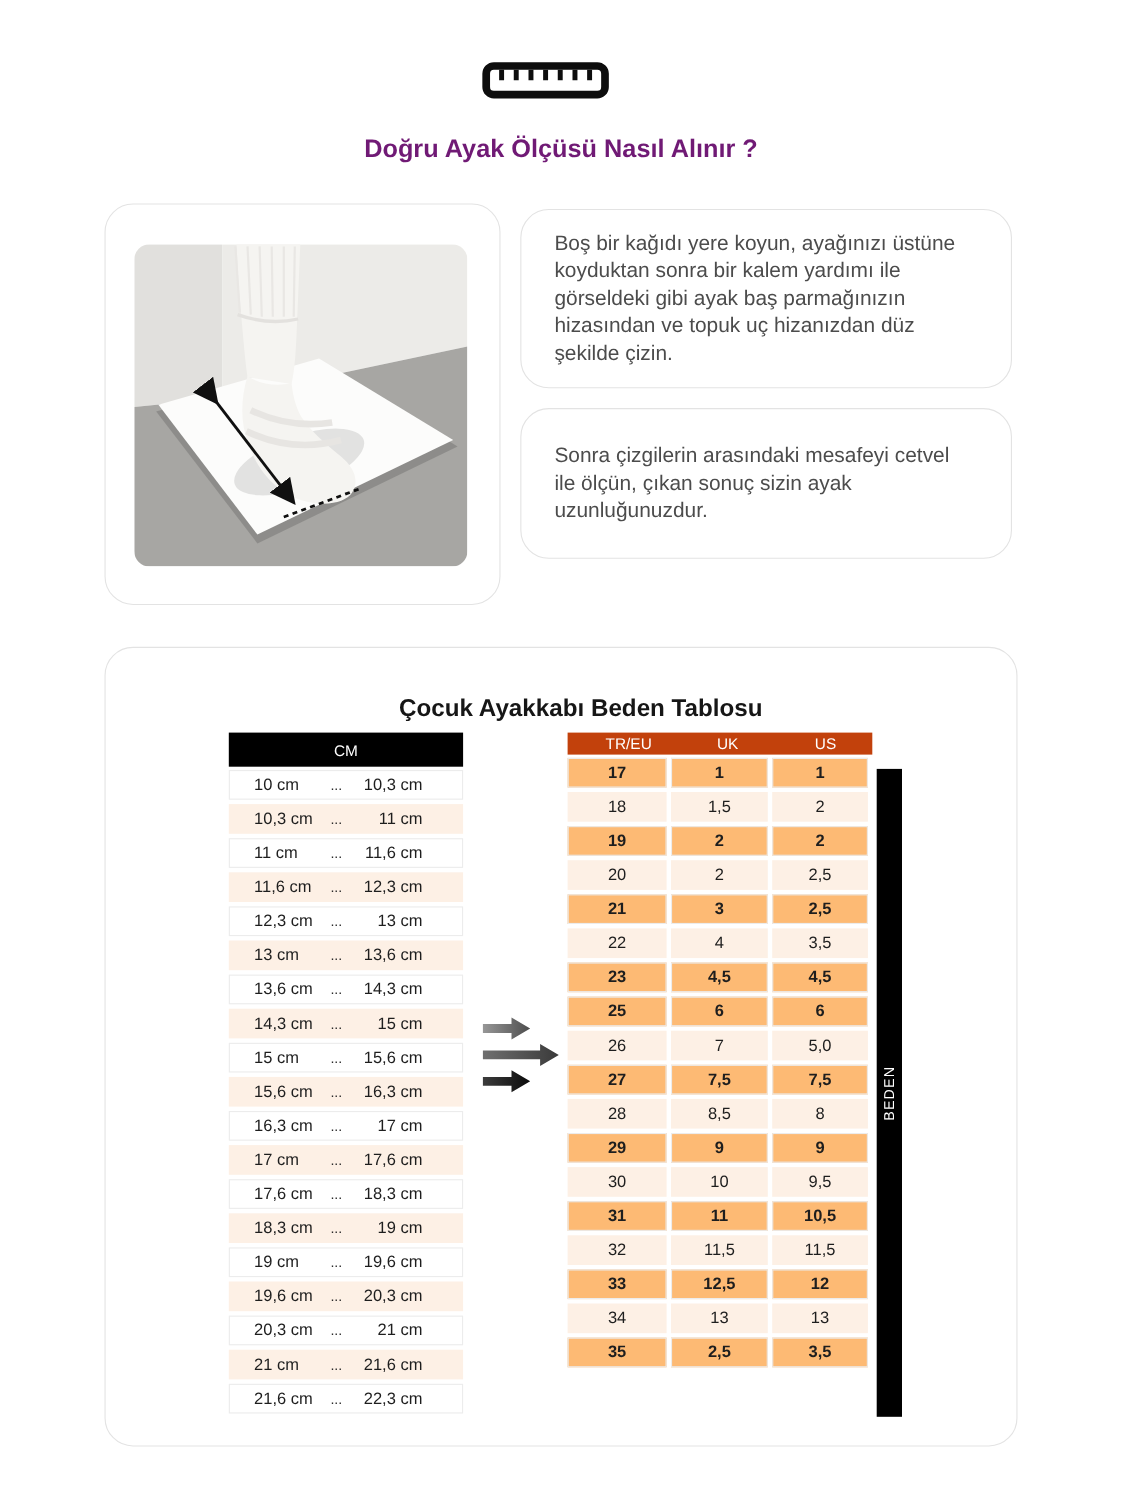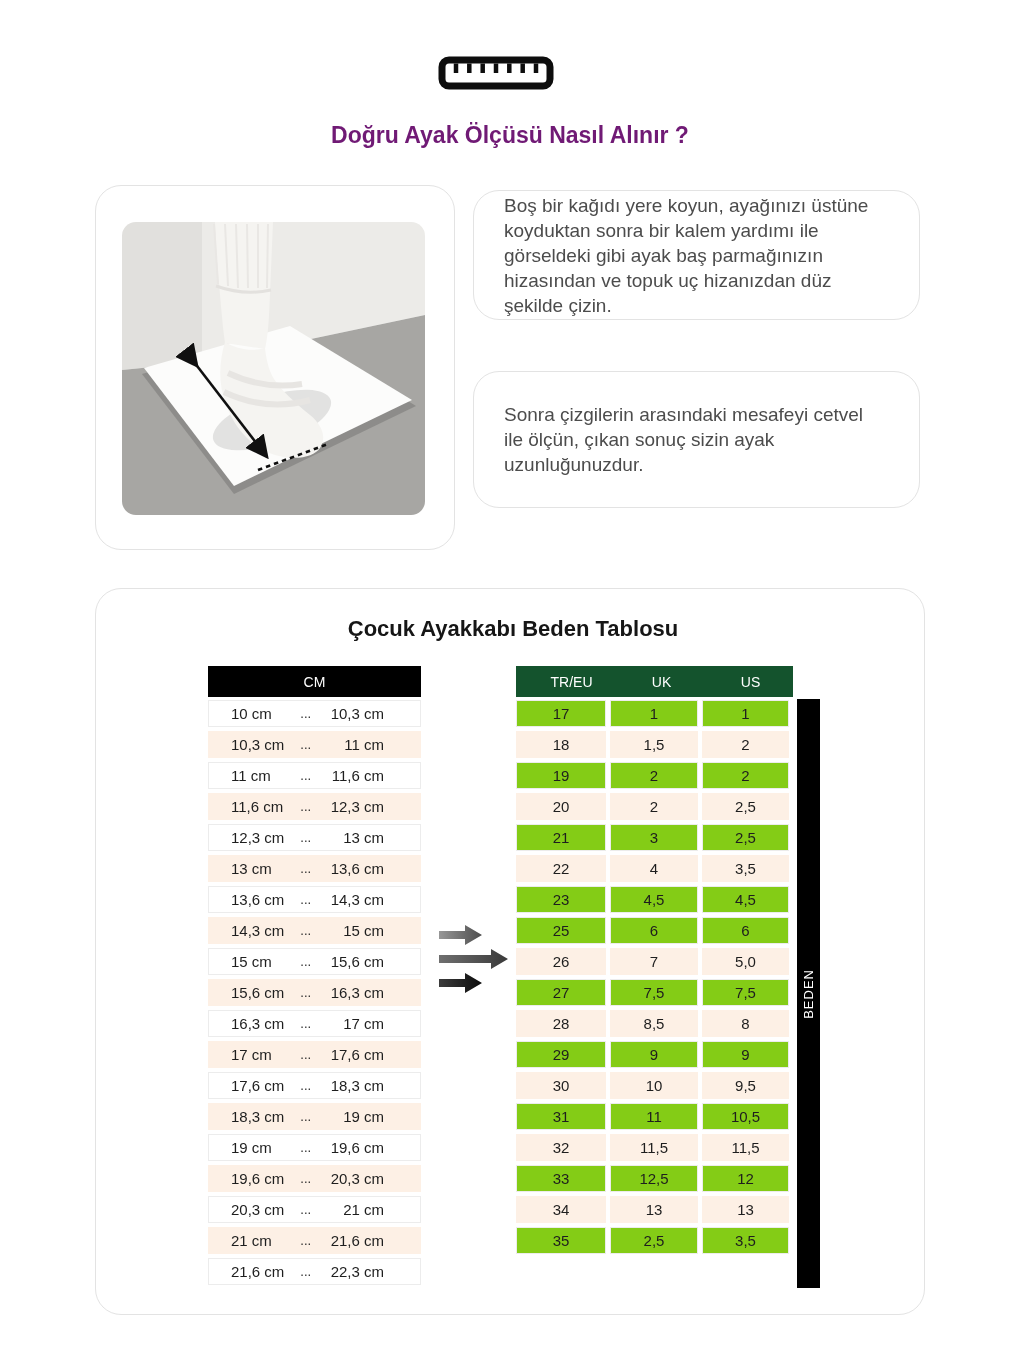--- a/index.html
+++ b/index.html
@@ -15,59 +15,59 @@
     text-align:center; font-size:23px; font-weight:bold; color:#701a75; margin:0;
   }
   .card {
     position:absolute; background:#ffffff;
     border:1.5px solid #e3e3e3; border-radius:26px; box-sizing:border-box;
   }
   .photo-card { left:95px; top:185px; width:360px; height:365px; }
   .photo { position:absolute; left:26px; top:36px; width:303px; height:293px;
            border-radius:14px; overflow:hidden; }
   .text-card { left:473px; width:447px; display:flex; align-items:center; }
-  .text-card.one { top:190px; height:130px; }
+  .text-card.one { top:190px; height:163px; }
   .text-card.two { top:371px; height:137px;justify-content:center; }
   .text-card p { margin:0; padding:0 34px 0 30px; font-size:19px; line-height:25px; color:#4c4c4c; }
   .chart-card { left:95px; top:588px; width:830px; height:727px; }
   .chart-title {
     position:absolute; left:0; top:24px; width:100%;
-    text-align:center; font-size:22px; font-weight:bold; color:#161616; margin:3px;
+    text-align:center; font-size:22px; font-weight:bold; color:#161616; margin:18px;
   }
   .cm-table { position:absolute; left:112px; top:77px; width:213px; }
   .tbl-header {
     height:31px; background:#000000; color:#ffffff; font-size:14px;
     display:flex; align-items:center; justify-content:center;
   }
   .cm-rows { margin-top:3px; }
   .cm-row {
     display:flex; align-items:center; height:27px; margin-bottom:4px;
     box-sizing:border-box; padding:0 36px 0 22px; font-size:15px;
     border:1px solid transparent;
   }
   .cm-row.white { background:#ffffff; border-color:#ececec; }
   .cm-row.peach { background:#fdf0e5; }
   .cm-row .from { width:80px; text-align:left; }
   .cm-row .sep  { flex:1; text-align:center; font-size:13px; color:#2a2a2a; }
   .cm-row .to   { width:84px; text-align:right; }
   .arrows-wrap { position:absolute; left:342px; top:334px; width:80px; height:72px; }
   .size-table { position:absolute; left:420px; top:77px; width:277px; }
   .size-header {
-    height:31px; background:#14532d; color:#ffffff; font-size:14px;
+    height:20px; background:#c2410c; color:#ffffff; font-size:14px;
     display:grid; grid-template-columns:91px 89px 89px;padding-left:12px;
   }
   .size-header span { display:flex; align-items:center; justify-content:center; }
   .size-rows { margin-top:3px; }
   .size-row { display:grid; grid-template-columns:90px 88px 87px; column-gap:4px;
               margin-bottom:4px; height:27px; }
   .size-cell {
     display:flex; align-items:center; justify-content:center; font-size:15px;
     box-sizing:border-box; border:1px solid transparent;
   }
-  .size-row.white .size-cell { background:#84cc16; border-color:#ececec; }
+  .size-row.white .size-cell { background:#fdba74; border-color:#ececec;font-weight:bold; }
   .size-row.peach .size-cell { background:#fdf0e5; }
   .beden-bar {
     position:absolute; left:701px; top:110px; width:23px; height:589px;
     background:#000000; display:flex; align-items:center; justify-content:center;
   }
   .beden-bar span {
     writing-mode:vertical-rl; transform:rotate(180deg);
     color:#ffffff; font-size:13px; letter-spacing:1px;
   }
 </style>

